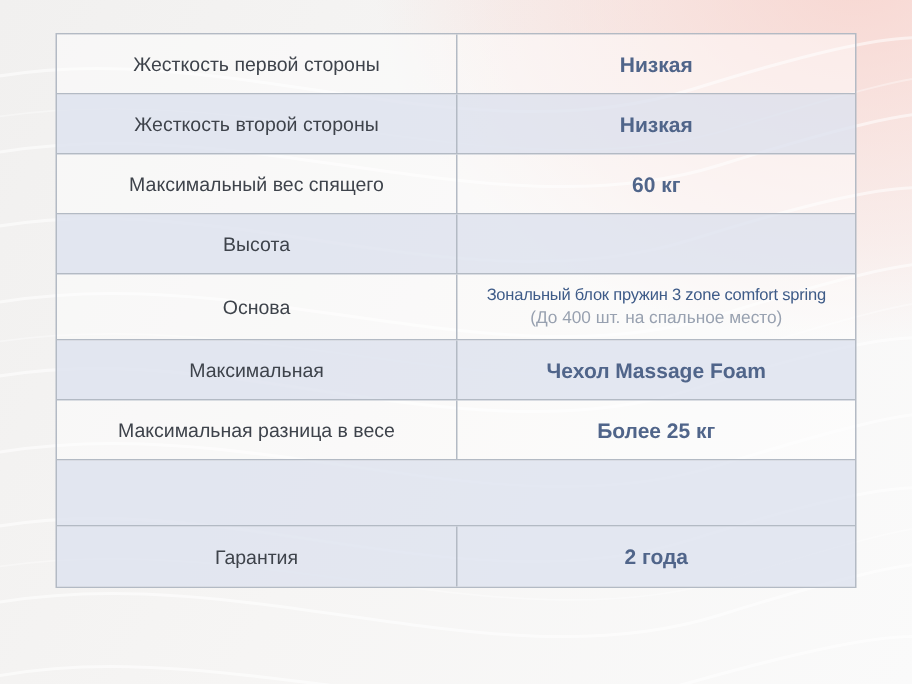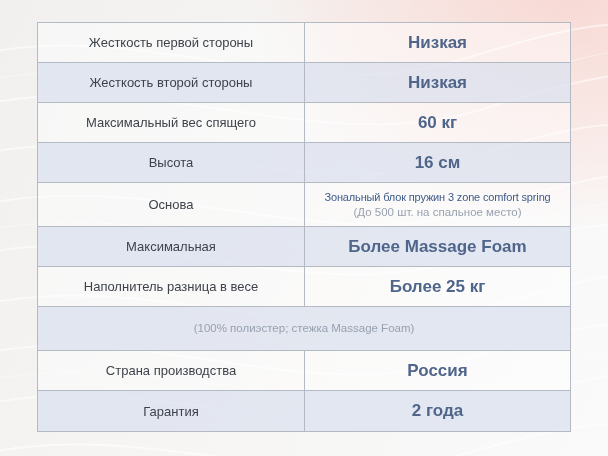--- a/index.html
+++ b/index.html
@@ -46,21 +46,21 @@
     padding: 0 6px;
   }
   .cell-label {
     width: 267px; flex: 0 0 267px;
     border-right: 1px solid var(--table_border, #b3bac4);
     font-size: 13px;
     color: var(--label_text, #3e434b);
   }
   .cell-value { flex: 1; }
   .value-main {
-    font-size: 17px;
+    font-size: 14px;
     font-weight: 600;
     color: var(--value_text, #50658a);
     white-space: nowrap;
     line-height: 16px;
   }
   .value-main.emphasis {
     font-weight: 400;
     color: var(--value_emphasis, #3e5b88);
   }
   .value-main.long {
@@ -113,52 +113,42 @@
         </div>
       </div>
       <div class="spec-row">
         <div class="cell cell-label">Максимальный вес спящего</div>
         <div class="cell cell-value">
           <div class="value-main">60 кг</div>
         </div>
       </div>
       <div class="spec-row alt">
         <div class="cell cell-label">Высота</div>
-        <div class="cell cell-value">
-          <div class="value-main">16 см</div>
-        </div>
       </div>
       <div class="spec-row two-line">
         <div class="cell cell-label">Основа</div>
         <div class="cell cell-value">
           <div class="value-main emphasis long">Зональный блок пружин 3 zone comfort spring</div>
-          <div class="value-sub">(До 500 шт. на спальное место)</div>
+          <div class="value-sub">(До 400 шт. на спальное место)</div>
         </div>
       </div>
       <div class="spec-row alt">
         <div class="cell cell-label">Максимальная</div>
         <div class="cell cell-value">
-          <div class="value-main">Более Massage Foam</div>
+          <div class="value-main">Чехол Massage Foam</div>
         </div>
       </div>
       <div class="spec-row">
-        <div class="cell cell-label">Наполнитель разница в весе</div>
+        <div class="cell cell-label">Максимальная разница в весе</div>
         <div class="cell cell-value">
           <div class="value-main">Более 25 кг</div>
         </div>
       </div>
       <div class="spec-row alt two-line">
         <div class="cell cell-value">
-          <div class="value-sub">(100% полиэстер; стежка Massage Foam)</div>
-        </div>
-      </div>
-      <div class="spec-row">
-        <div class="cell cell-label">Страна производства</div>
-        <div class="cell cell-value">
-          <div class="value-main">Россия</div>
         </div>
       </div>
       <div class="spec-row alt">
         <div class="cell cell-label">Гарантия</div>
         <div class="cell cell-value">
           <div class="value-main">2 года</div>
         </div>
       </div>
     </div>
 

